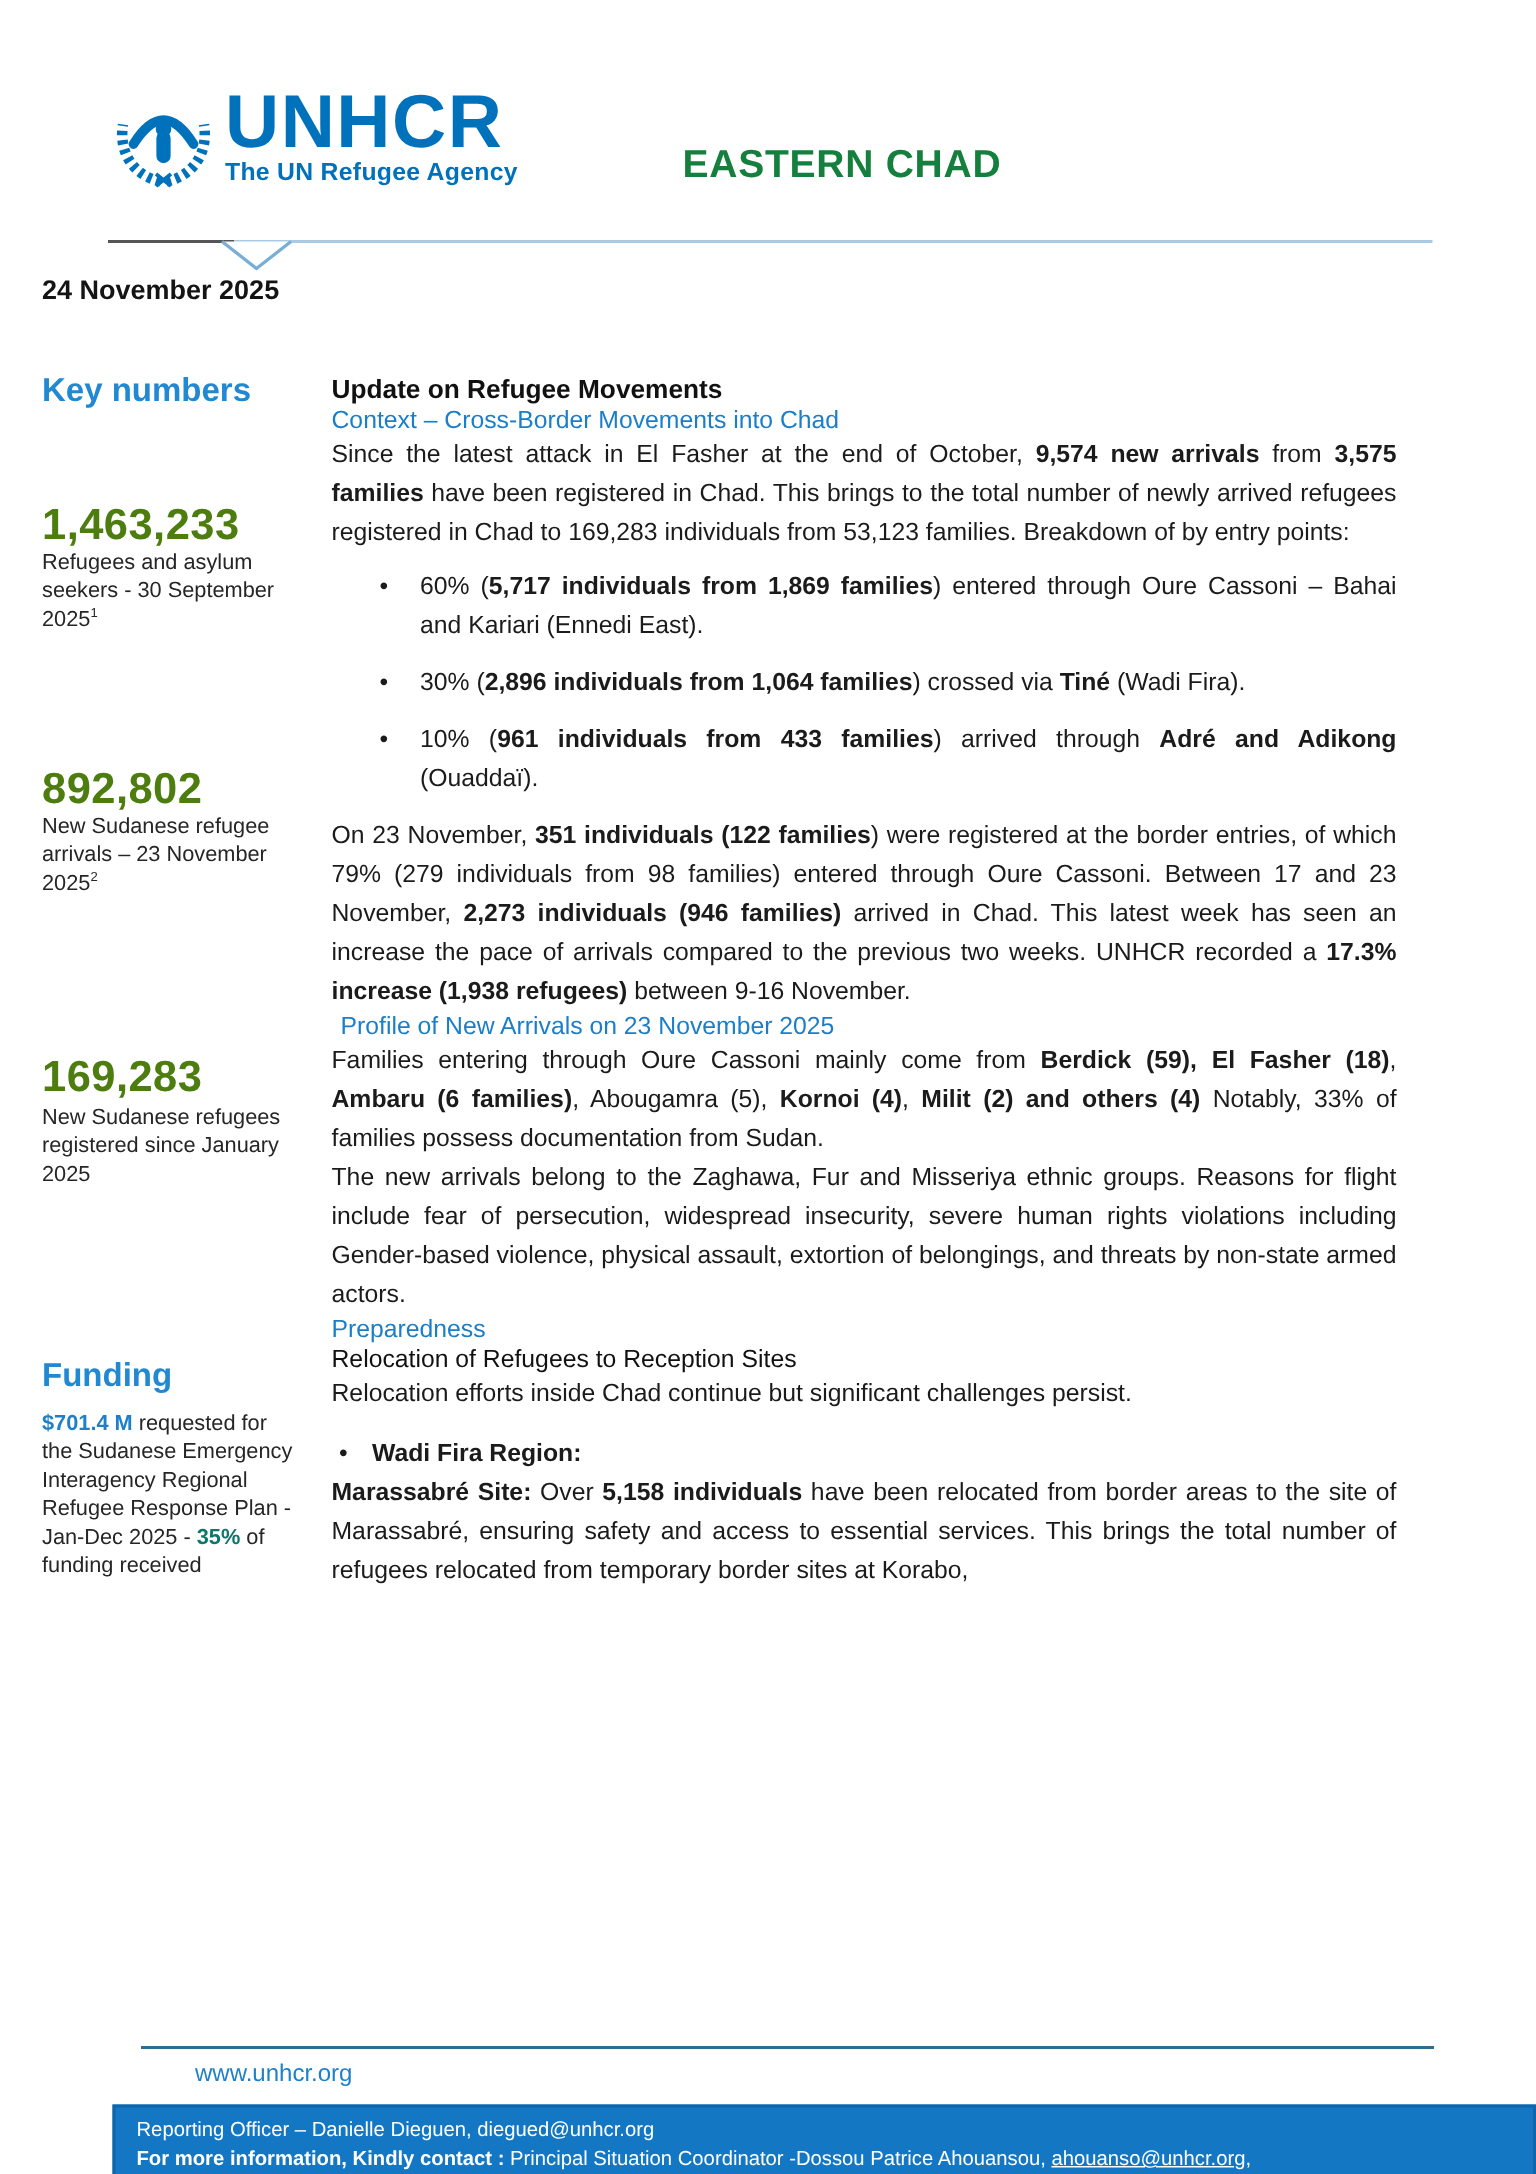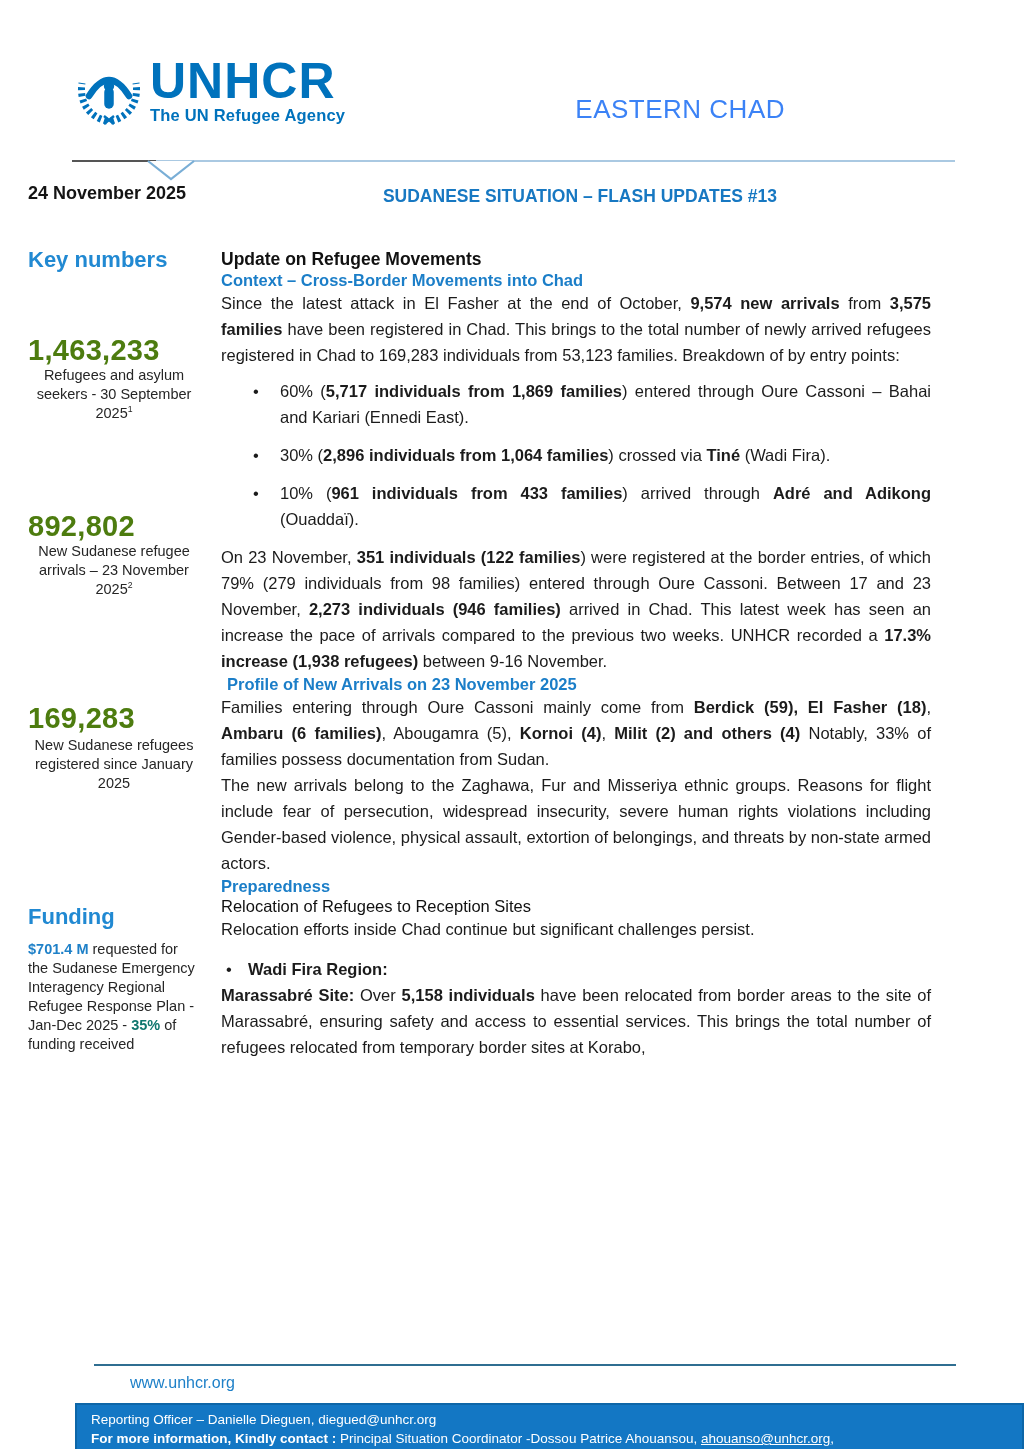--- a/index.html
+++ b/index.html
@@ -5,43 +5,43 @@
   * { box-sizing: border-box; }
   html,body { margin:0; padding:0; background:#ffffff; }
   body { font-family:"Liberation Sans", sans-serif; }
   .page { position:relative; width:1024px; height:1449px; background:#fff; overflow:hidden; color:#1b1b1b;margin-top:12px; }
 
   
   .emblem { position:absolute; left:74px; top:46px; width:70px; height:68px; }
   .logo-text { position:absolute; left:150px; top:44px; }
   .logo-wordmark { font-size:50px; font-weight:bold; color:#0072bc; letter-spacing:1px; line-height:50px; }
   .logo-tagline { font-size:16.5px; font-weight:bold; color:#0072bc; margin-top:0px; letter-spacing:0.2px; }
-  .region-title { position:absolute; left:455px; top:82px; width:330px; text-align:right;
-                  font-size:26px; font-weight:normal; color:#3b82f6; letter-spacing:0.5px; }
+  .region-title { position:absolute; left:455px; top:82px; width:330px; text-align:left;
+                  font-size:26px; font-weight:bold; color:#15803d; letter-spacing:0.5px; }
   .header-rule { position:absolute; left:72px; top:148px; width:883px; height:2px; background:#aac9e2; }
   .header-rule-dark { position:absolute; left:72px; top:148px; width:84px; height:2px; background:#555; }
   .chevron { position:absolute; left:146px; top:148px; width:50px; height:22px; }
   .report-date { position:absolute; left:28px; top:171px; font-size:18px; font-weight:bold; color:#141414; }
   .report-title { position:absolute; left:300px; top:174px; width:560px; text-align:center;
                   font-size:17.5px; font-weight:bold; color:#1778c2; }
 
   
   .sidebar { position:absolute; left:28px; top:0; width:172px; }
   .sb { position:absolute; left:0; }
   .kn-heading, .funding-heading { font-size:22px; font-weight:bold; color:#2189d2; }
   .stat-value { font-size:29px; font-weight:bold; color:#4d7c0f; letter-spacing:0.3px; }
-  .stat-desc { font-size:14.5px; line-height:19px; color:#262626; width:172px;text-align:center; }
+  .stat-desc { font-size:14.5px; line-height:19px; color:#262626; width:172px; }
   .funding-text { font-size:14.5px; line-height:19px; color:#262626; width:170px; }
   sup { font-size:60%; vertical-align:super; line-height:0; }
 
   
   .content { position:absolute; left:221px; top:236px; width:710px; font-size:16.5px; line-height:26px; }
   .content h1, .content h2, .content h3, .content p, .content ul { margin:0; padding:0; }
   .h-main { font-size:17.5px; font-weight:bold; color:#111; line-height:22px; }
-  .h-blue { font-size:16.5px; font-weight:bold; color:#1b7ec8; line-height:20px; }
+  .h-blue { font-size:16.5px; font-weight:normal; color:#1b7ec8; line-height:20px; }
   .h-sub  { font-size:16.5px; font-weight:normal; color:#111; line-height:20px; }
   .jst { text-align:justify; }
   .mt-context { margin-top:20px; }
   .mt-p1 { margin-top:26px; }
   .ul-1 { margin-top:10px !important; list-style:none; padding-left:59px !important; }
   .ul-1 li { position:relative; margin-bottom:12px; text-align:justify; }
   .ul-1 li::before { content:"•"; position:absolute; left:-27px; top:0; }
   .mt-p2 { margin-top:4px; }
   .mt-profile { margin-top:40px; padding-left:6px !important; }
   .ul-2 { margin-top:14px !important; list-style:none; padding-left:59px !important; }
@@ -84,21 +84,20 @@
   </div>
   <div class="region-title">EASTERN CHAD</div>
 
   <div class="header-rule"></div>
   <div class="header-rule-dark"></div>
   <svg class="chevron" viewBox="0 0 50 22">
     <polyline points="2,1 25,19 48,1" fill="#ffffff" stroke="#79aed6" stroke-width="2.2"></polyline>
   </svg>
 
   <div class="report-date">24 November 2025</div>
-  <div class="report-title">SUDANESE SITUATION – FLASH UPDATES #13</div>
 
   <aside class="sidebar">
     <div class="sb kn-heading" style="top:235px;">Key numbers</div>
 
     <div class="sb stat-value" style="top:322px;">1,463,233</div>
     <div class="sb stat-desc" style="top:354px;"><span>Refugees and asylum seekers - 30 September 2025</span><sup>1</sup></div>
 
     <div class="sb stat-value" style="top:498px;">892,802</div>
     <div class="sb stat-desc" style="top:530px;"><span>New Sudanese refugee arrivals – 23 November 2025</span><sup>2</sup></div>
 

